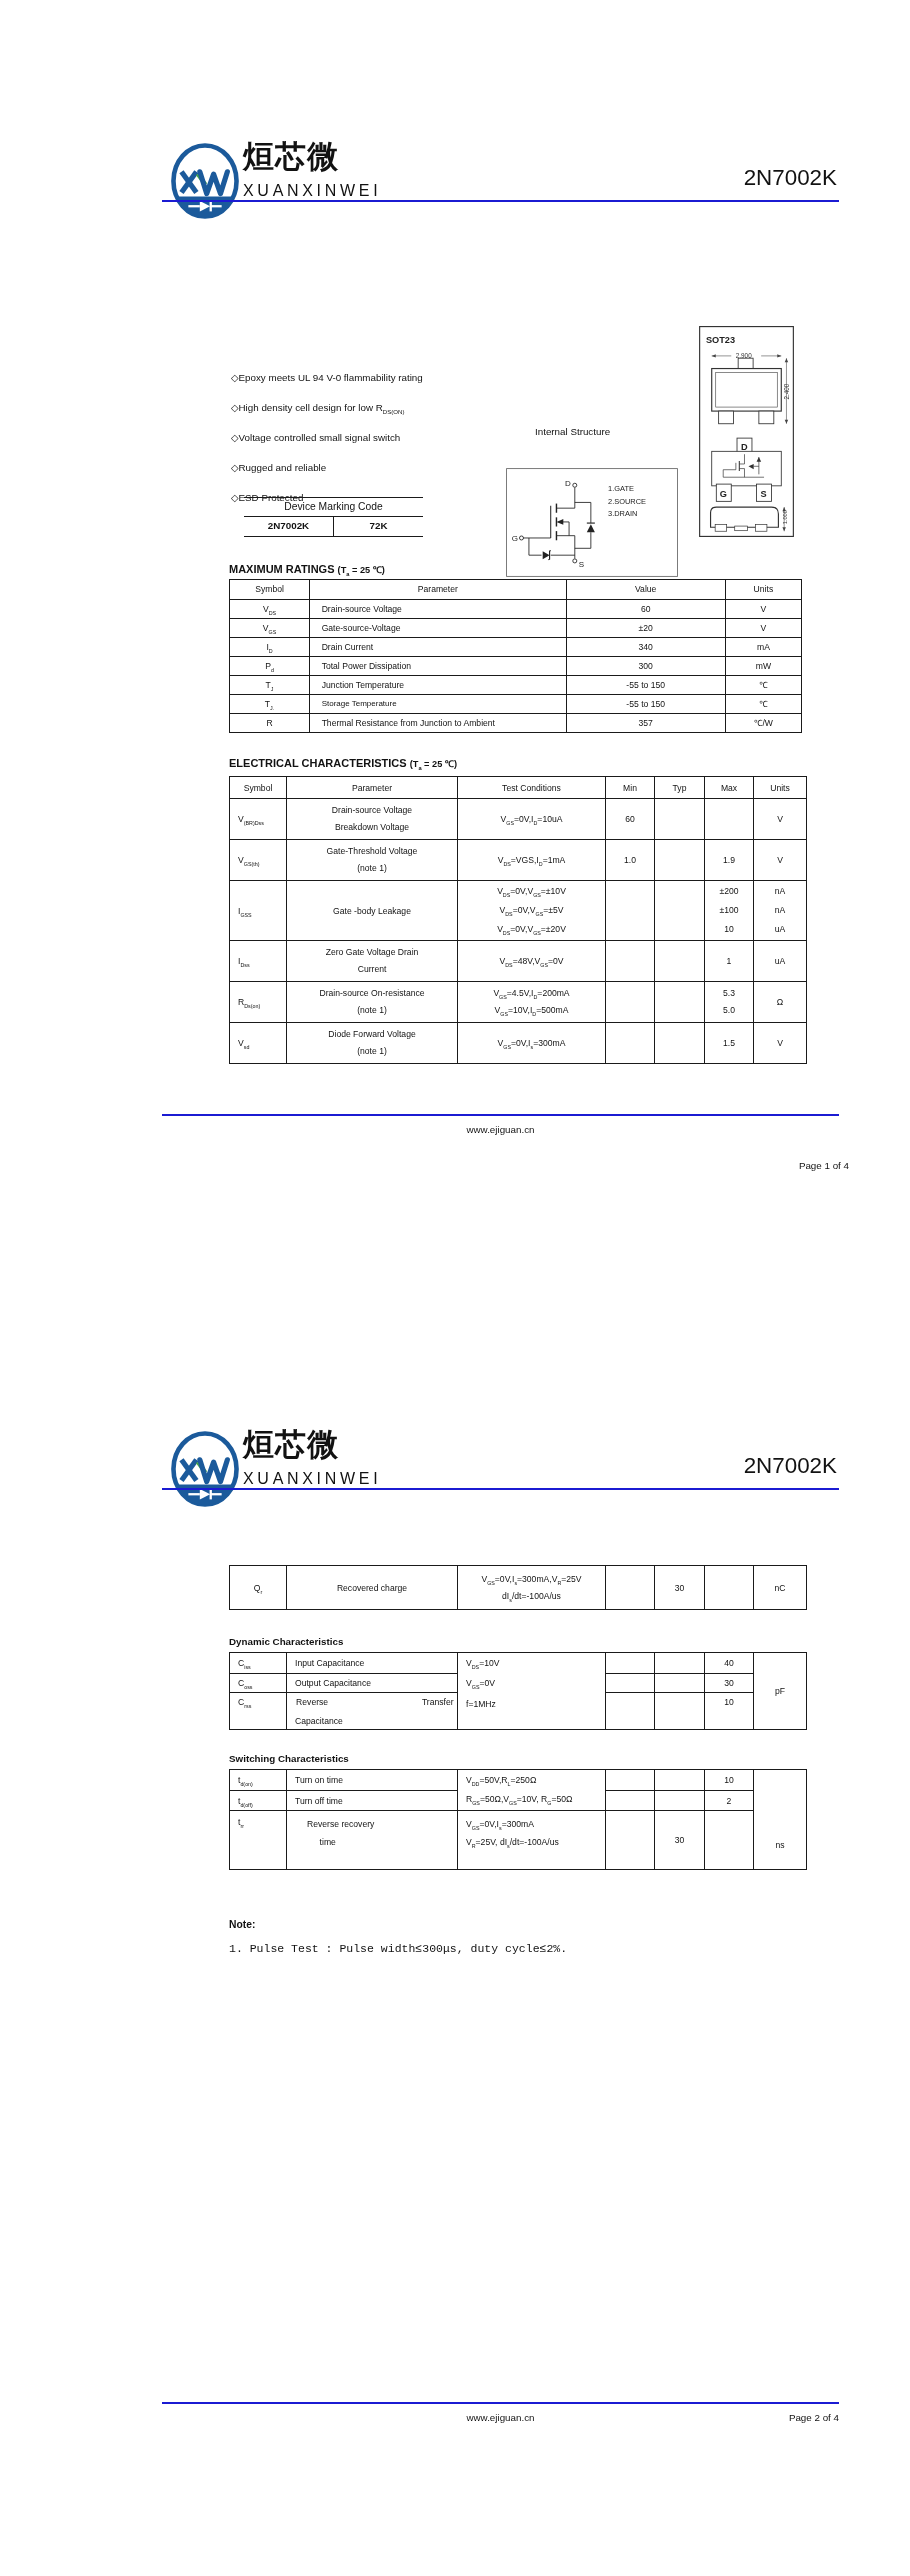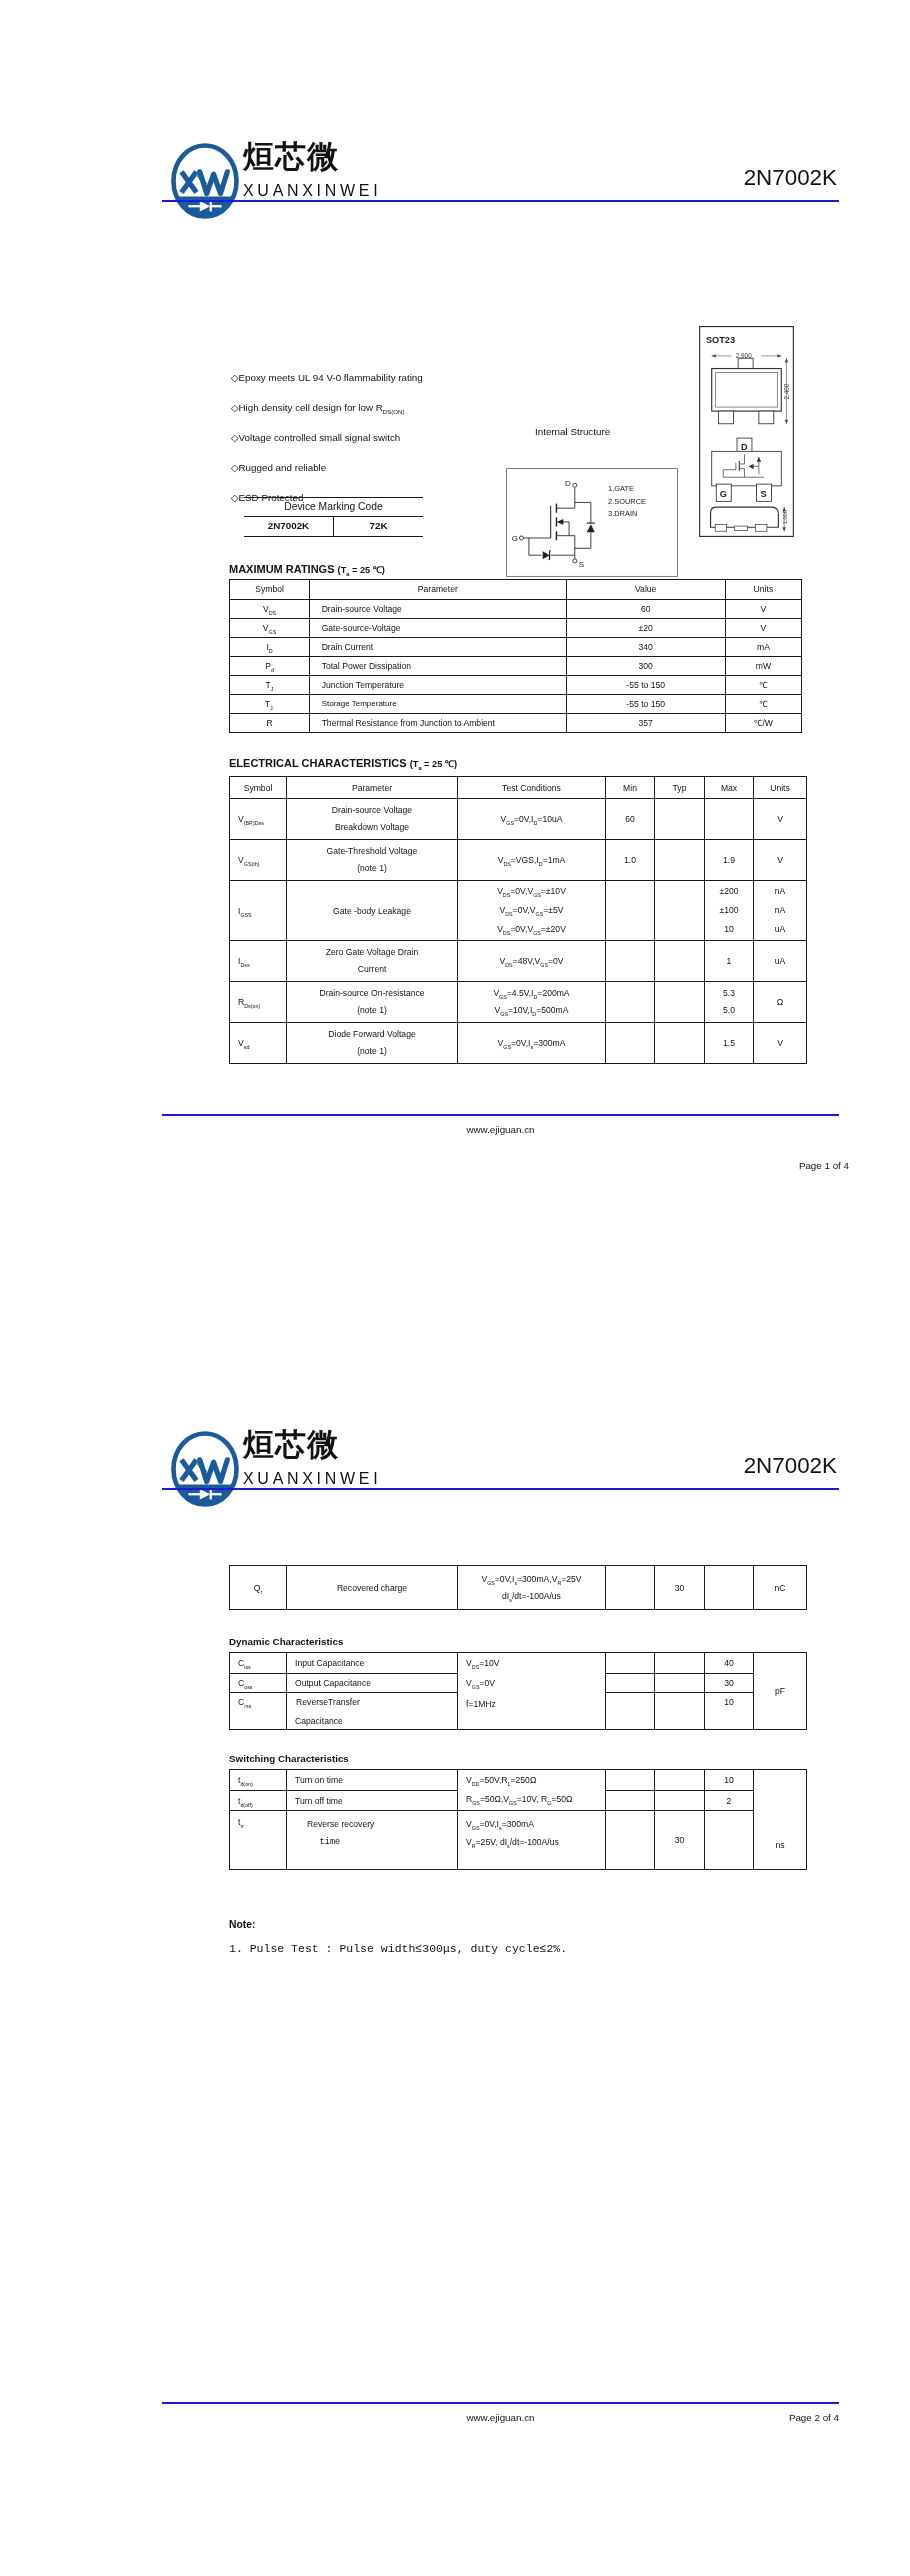--- a/index.html
+++ b/index.html
@@ -27,21 +27,21 @@
   .mark-tbl{position:absolute;width:179px;}
   .mark-head{border-top:1.1px solid #1a1a1a;border-bottom:1.1px solid #1a1a1a;
              height:18.4px;line-height:18.4px;text-align:center;font-size:10.3px;}
   .mark-row{display:flex;border-bottom:1.1px solid #1a1a1a;height:18.4px;line-height:17px;
             text-align:center;font-weight:bold;font-size:9.8px;}
   .mark-row .cell{flex:1;}
   .mark-row .cell+.cell{border-left:1.1px solid #1a1a1a;}
   .note-title{font-size:10.3px;font-weight:bold;}
   .note-line{font-family:Liberation Mono, monospace;font-size:11.5px;}
   svg text{font-family:"Liberation Sans",sans-serif;}
-  .flexjust{display:flex;justify-content:flex-start;padding:0 1.1px;}
+  .flexjust{display:flex;justify-content:space-between;padding:0 1.1px;}
 </style>
 </head>
 <body>
 
 <div class="sheet">
 
   <div class="page" style="top:0;">
 
     <div class="abs" style="left:296;top:248;left:170px;top:142px;">
       <svg width="70" height="78" viewBox="0 0 122 136">
@@ -479,21 +479,21 @@
         <td class="l">t<sub>d(off)</sub></td>
         <td class="l">Turn off time</td>
         <td></td>
         <td></td>
         <td>2</td>
       </tr>
       <tr style="height:59px">
         <td class="l" style="vertical-align:top;line-height:23px;">t<sub>rr</sub></td>
         <td class="l" style="vertical-align:top;padding-top:3.4px;padding-left:20px;">
           <div style="line-height:18.4px">Reverse recovery</div>
-          <div style="line-height:18.4px;padding-left:12.6px;font-family:Liberation Mono, monospace;">time</div>
+          <div style="line-height:18.4px;padding-left:12.6px;">time</div>
         </td>
         <td class="l" style="vertical-align:top;padding-top:3.4px;">
           <div style="line-height:18.4px">V<sub>GS</sub>=0V,I<sub>s</sub>=300mA</div>
           <div style="line-height:18.4px">V<sub>R</sub>=25V, dI<sub>s</sub>/dt=-100A/us</div>
         </td>
         <td></td>
         <td>30</td>
         <td></td>
       </tr>
     </tbody>

